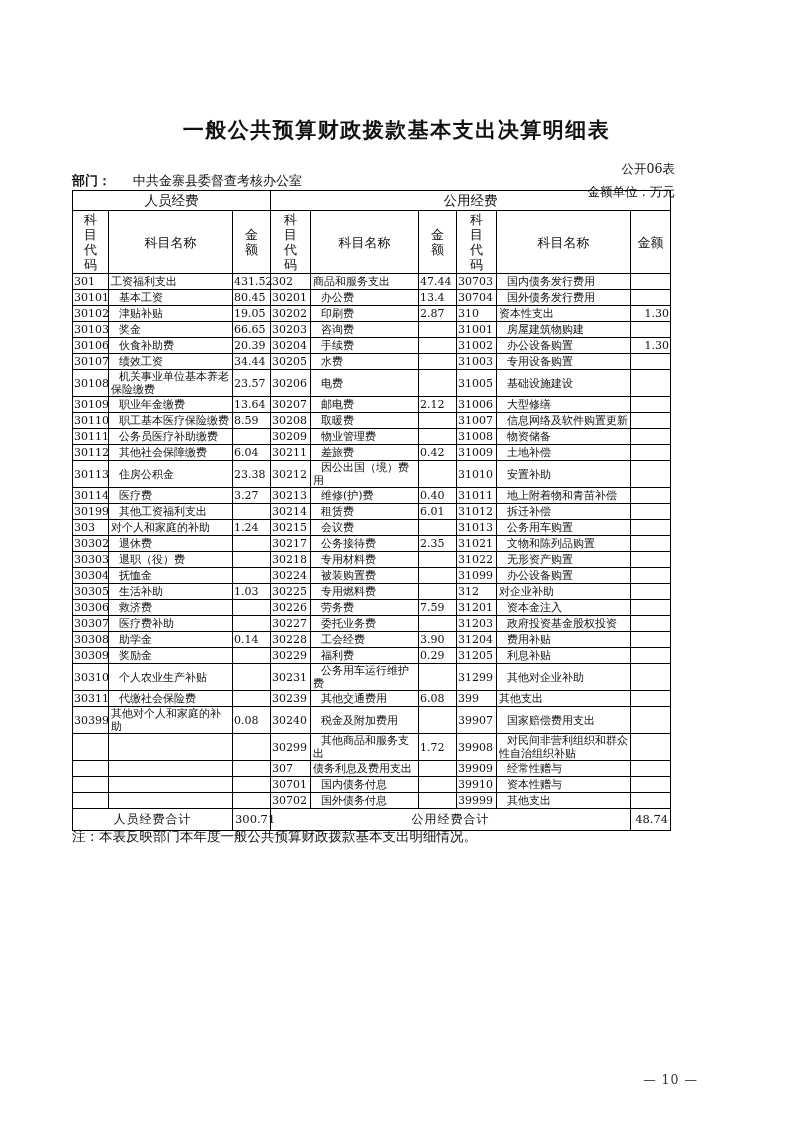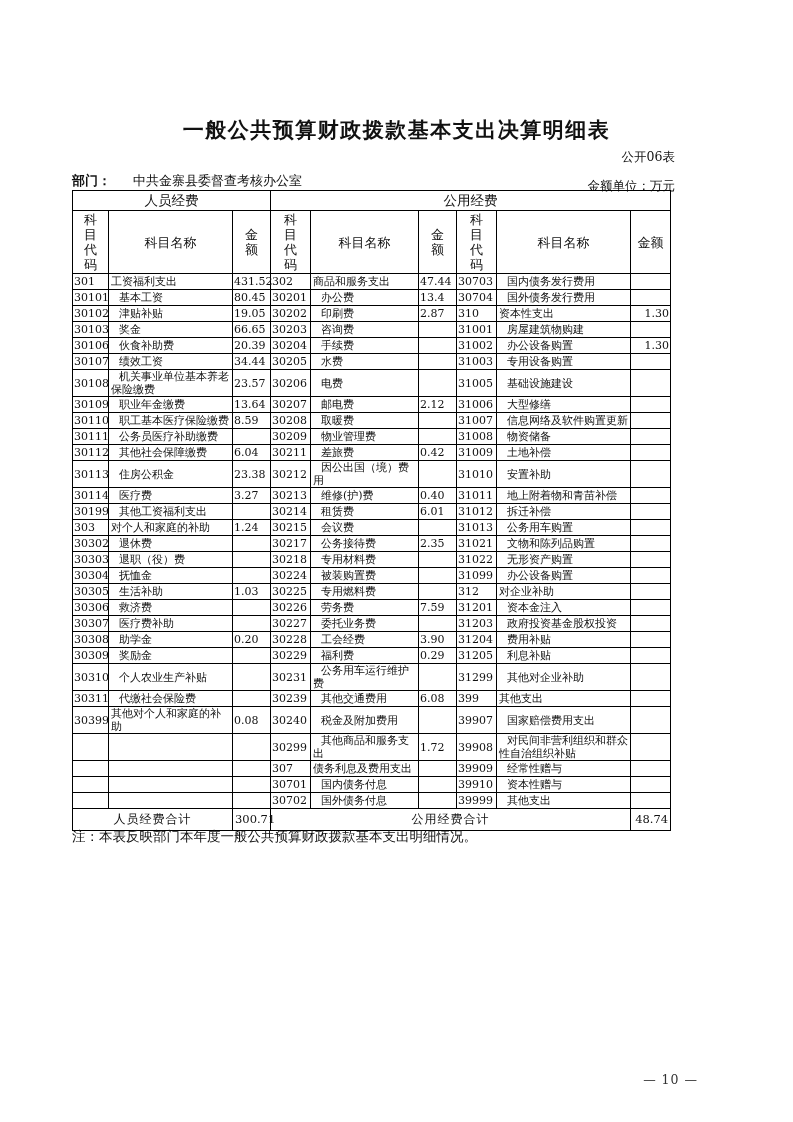--- a/index.html
+++ b/index.html
@@ -10,27 +10,27 @@
     font-family: "DejaVu Serif", "Liberation Serif", serif;
     color: #111;
     position: relative;
     overflow: hidden;
   }
   .doc-title {
     position: absolute; top: 116px; left: 0; width: 793px;
     text-align: center; font-size: 21px; font-weight: bold; letter-spacing: 1.5px;
   }
   .form-label {
-    position: absolute; top: 149px; right: 118px;
+    position: absolute; top: 161px; right: 118px;
     font-size: 12.5px;
   }
   .meta-line { position: absolute; top: 172px; left: 72px; width: 603px; font-size: 13px; }
   .dept-label { font-weight: bold; }
   .dept-name { margin-left: 22px; }
-  .unit-label { position: absolute; top: 178px; right: 118px; font-size: 12.5px; }
+  .unit-label { position: absolute; top: 184px; right: 118px; font-size: 12.5px; }
 
   table.budget {
     position: absolute; top: 190px; left: 72px;
     width: 598px;
     border-collapse: collapse; table-layout: fixed;
     border: 1.5px solid #000;
   }
   .budget th, .budget td {
     border: 1px solid #000;
     padding: 0;
@@ -324,21 +324,21 @@
         <td class="code">30227</td>
         <td class="name indent">委托业务费</td>
         <td class="amt"></td>
         <td class="code">31203</td>
         <td class="name indent">政府投资基金股权投资</td>
         <td class="amt amt-r"></td>
       </tr>
       <tr>
         <td class="code">30308</td>
         <td class="name indent">助学金</td>
-        <td class="amt">0.20</td>
+        <td class="amt">0.14</td>
         <td class="code">30228</td>
         <td class="name indent">工会经费</td>
         <td class="amt">3.90</td>
         <td class="code">31204</td>
         <td class="name indent">费用补贴</td>
         <td class="amt amt-r"></td>
       </tr>
       <tr>
         <td class="code">30309</td>
         <td class="name indent">奖励金</td>

